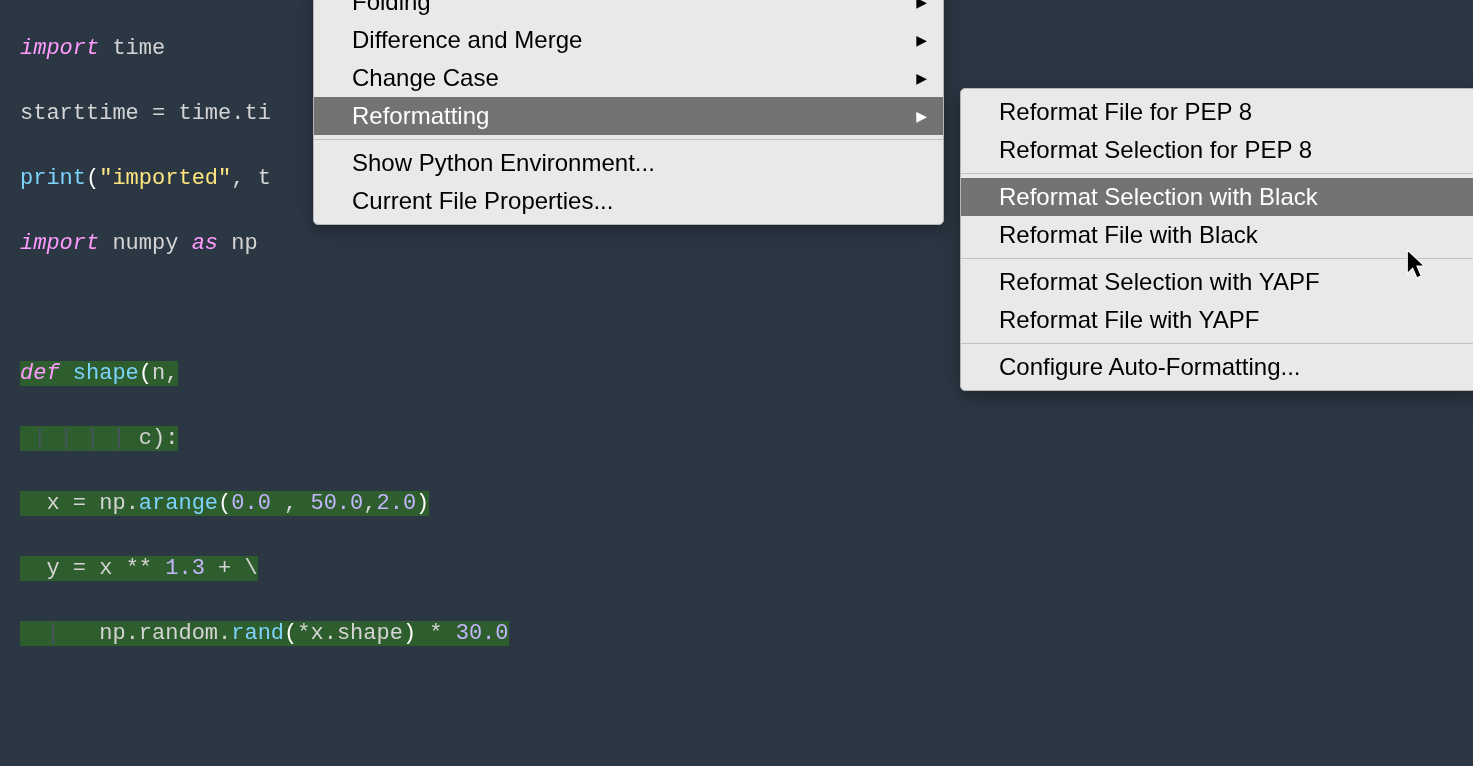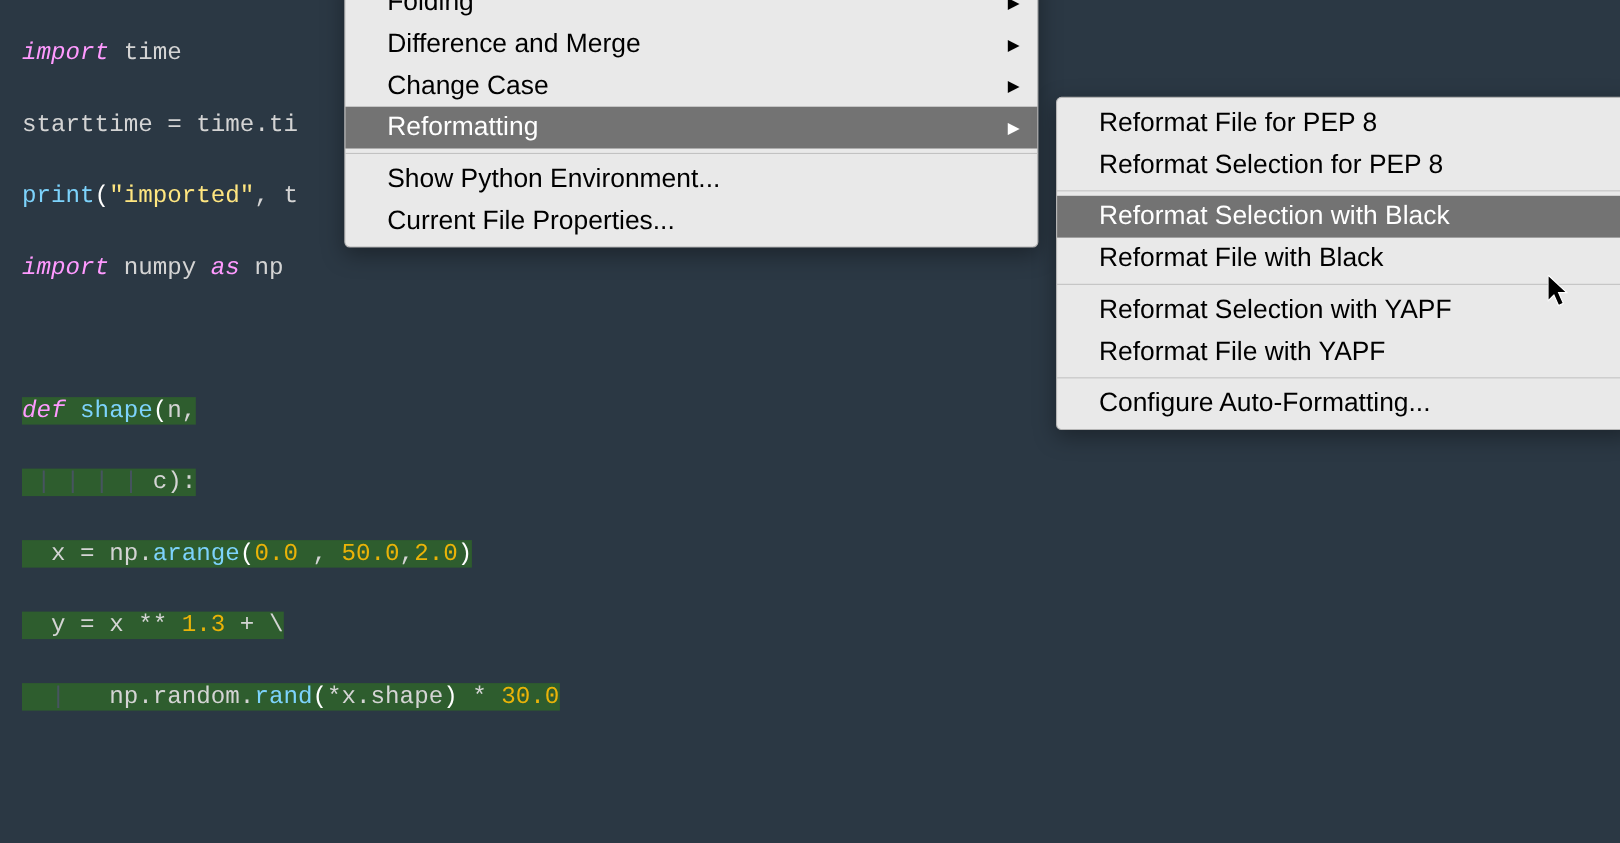--- a/index.html
+++ b/index.html
@@ -15,21 +15,21 @@
     .code-editor {
       position: absolute;
       top: 0;
       left: 20px;
       line-height: 32.5px;
       color: #d4d4d4;
       white-space: pre;
     }
     .kw { color: #ff9aff; font-style: italic; }
     .str { color: #ffe680; }
-    .num { color: #eab308; }
+    .num { color: #c4b5fd; }
     .fn { color: #7dd3fc; }
     .ident { color: #d4d4d4; }
     .paren { color: #ffffff; }
     .op { color: #d4d4d4; }
     .guide { color: #475460; }
     .sel { background: #2e5d2e; }
     .line { display: block; height: 32.5px; }
 
     .menu {
       position: absolute;

